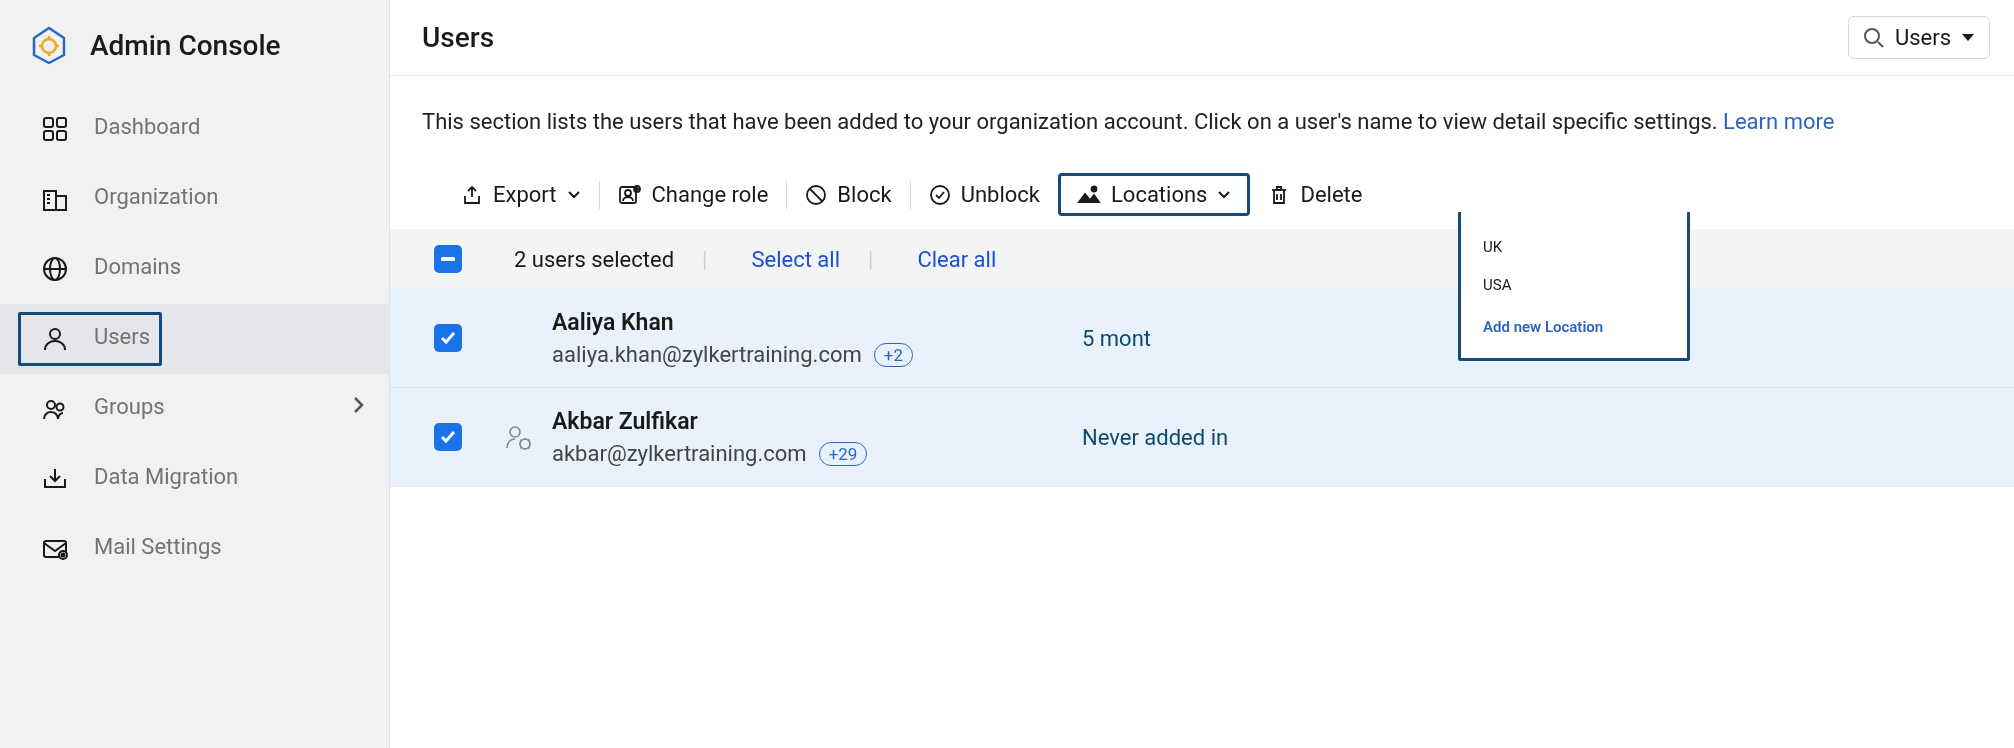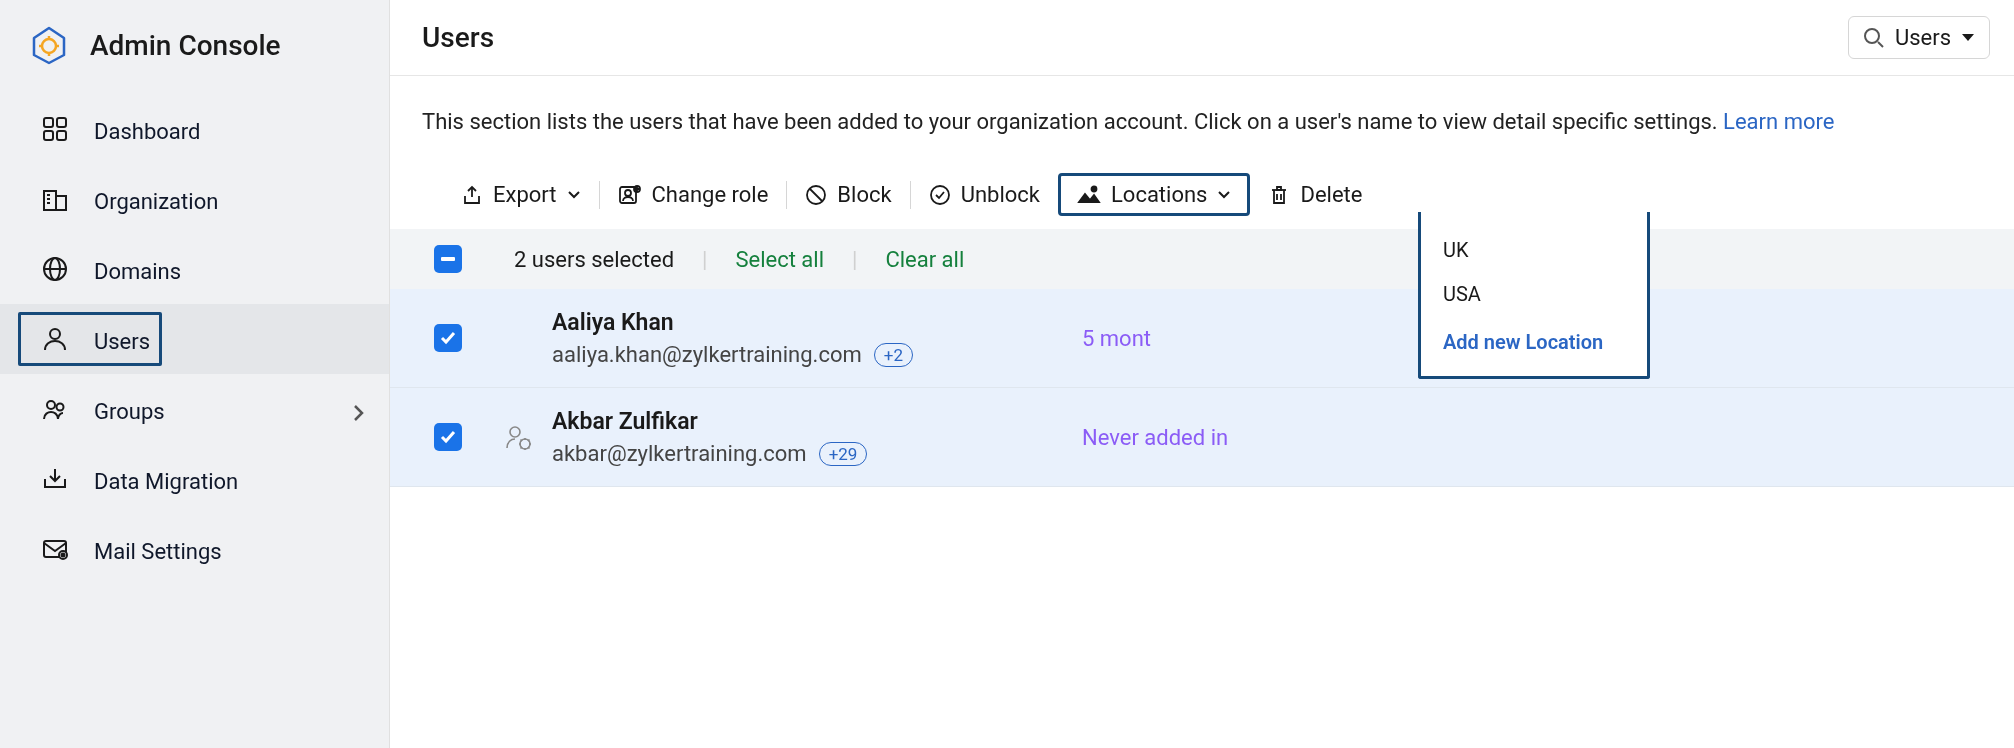--- a/index.html
+++ b/index.html
@@ -35,25 +35,25 @@
       align-items: center;
       justify-content: center;
     }
     .brand-title {
       font-size: 28px;
       font-weight: 500;
       color: #1a1a1a;
     }
     .nav-item {
       display: flex;
-      align-items: flex-end;
+      align-items: flex-start;
       gap: 24px;
       padding: 20px 16px 20px 40px;
       font-size: 22px;
-      color: #0f172a;
+      color: #737373;
       cursor: pointer;
       position: relative;
     }
     .nav-item.active {
       background: #e4e6e9;
     }
     .nav-item.active .nav-box {
       border: 3px solid #164a7a;
       position: absolute;
       left: 18px;
@@ -179,22 +179,23 @@
       color: #fff;
       font-weight: bold;
     }
     .sel-count {
       margin-left: 24px;
     }
     .sel-sep {
       color: #d0d0d0;
     }
     .sel-link {
-      color: #15803d;
-      cursor: pointer;
+      color: #1d4ed8;
+      cursor: pointer;
+      margin-left: 16px;
     }
     .user-row {
       display: flex;
       align-items: center;
       background: #e9f1fc;
       padding: 20px 44px;
       border-bottom: 1px solid #dfe6ee;
       font-size: 22px;
       gap: 40px;
     }
@@ -223,40 +224,40 @@
       border: 1.5px solid #2b66c4;
       color: #2b66c4;
       border-radius: 14px;
       padding: 1px 9px;
       font-size: 17px;
       display: inline-flex;
       align-items: center;
     }
     .user-meta {
       flex: 1;
-      color: #8b5cf6;
+      color: #0c4a6e;
     }
     .user-gear-icon {
       width: 32px;
       display: flex;
       align-items: center;
       justify-content: center;
       color: #888;
     }
     .dropdown-panel {
       position: absolute;
       top: 212px;
-      left: 1028px;
+      left: 1068px;
       width: 232px;
       background: #fff;
       border: 3px solid #164a7a;
       border-top: none;
       border-radius: 0 0 3px 3px;
       padding: 16px 0 16px 0;
-      font-size: 20px;
+      font-size: 15px;
       z-index: 10;
     }
     .dropdown-option {
       padding: 10px 22px;
       cursor: pointer;
     }
     .dropdown-add {
       padding: 14px 22px 6px 22px;
       color: #2b66c4;
       font-weight: 600;

